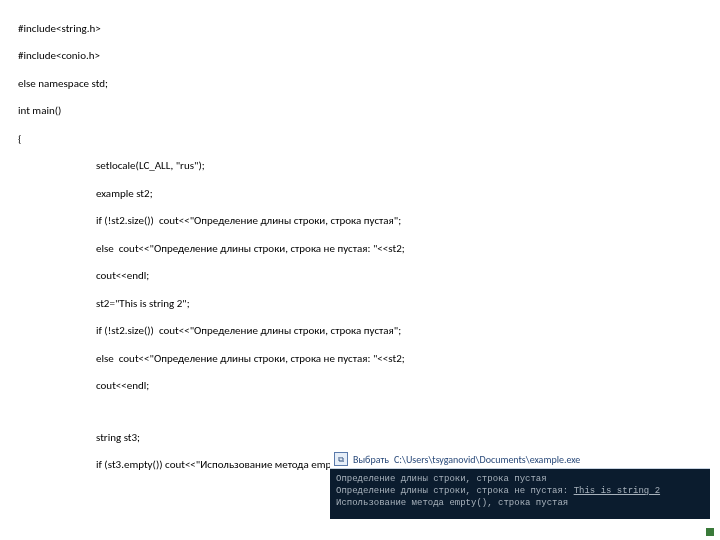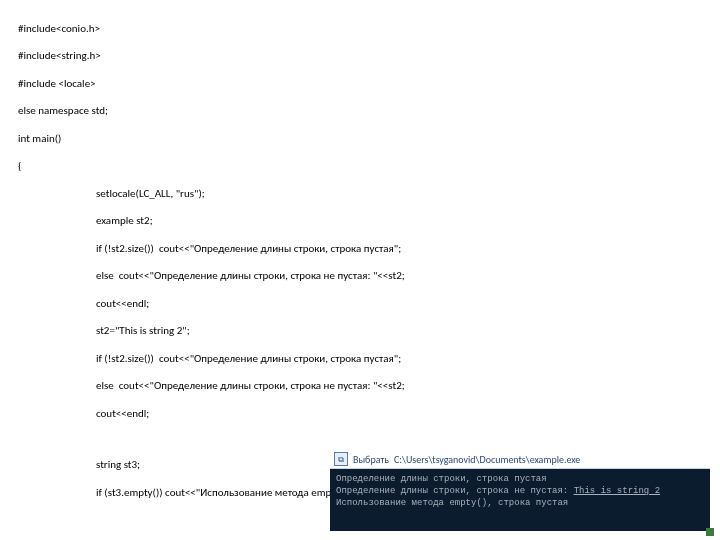--- a/index.html
+++ b/index.html
@@ -48,21 +48,21 @@
     border: 1px solid #5a7aab;
     background: #e6eef8;
     font-size: 8px;
     color: #2a4a7a;
   }
   .console-body {
     background: #0b1c2e;
     color: #a7b1bb;
     font-family: "Courier New", monospace;
     font-size: 9px;
-    padding: 4px 6px 22px 6px;
+    padding: 4px 6px 10px 6px;
     line-height: 1.35;
     position: relative;
   }
   .console-line { white-space: pre; }
   .underline { text-decoration: underline; }
   .caret {
     display: inline-block;
     width: 6px;
     height: 10px;
     background: #a7b1bb;
@@ -75,23 +75,22 @@
     bottom: 4px;
     width: 8px;
     height: 8px;
     background: #3a7a3a;
   }
 </style>
 </head>
 <body>
 
 <div class="code-block">
+<div>#include&lt;string.h&gt;</div>
 <div>#include&lt;conio.h&gt;</div>
-<div>#include&lt;string.h&gt;</div>
-<div>#include &lt;locale&gt;</div>
 <div>else namespace std;</div>
 <div>int main()</div>
 <div>{</div>
 <div><span class="indent"></span><span>setlocale(LC_ALL, "rus");</span></div>
 <div><span class="indent"></span><span>example st2;</span></div>
 <div><span class="indent"></span><span>if (!st2.size())  cout&lt;&lt;"Определение длины строки, строка пустая";</span></div>
 <div><span class="indent"></span><span>else  cout&lt;&lt;"Определение длины строки, строка не пустая: "&lt;&lt;st2;</span></div>
 <div><span class="indent"></span><span>cout&lt;&lt;endl;</span></div>
 <div><span class="indent"></span><span>st2="This is string 2";</span></div>
 <div><span class="indent"></span><span>if (!st2.size())  cout&lt;&lt;"Определение длины строки, строка пустая";</span></div>

